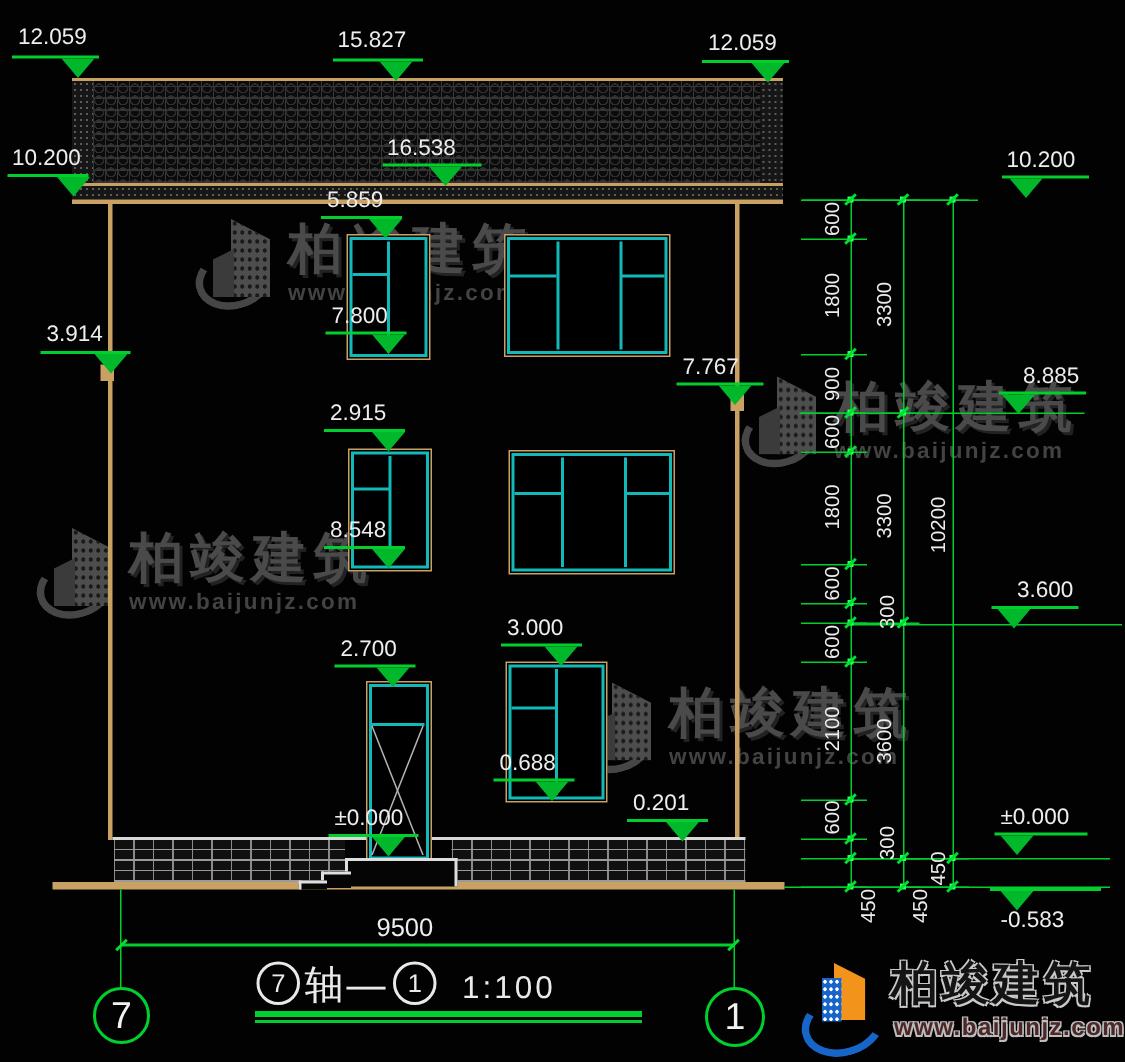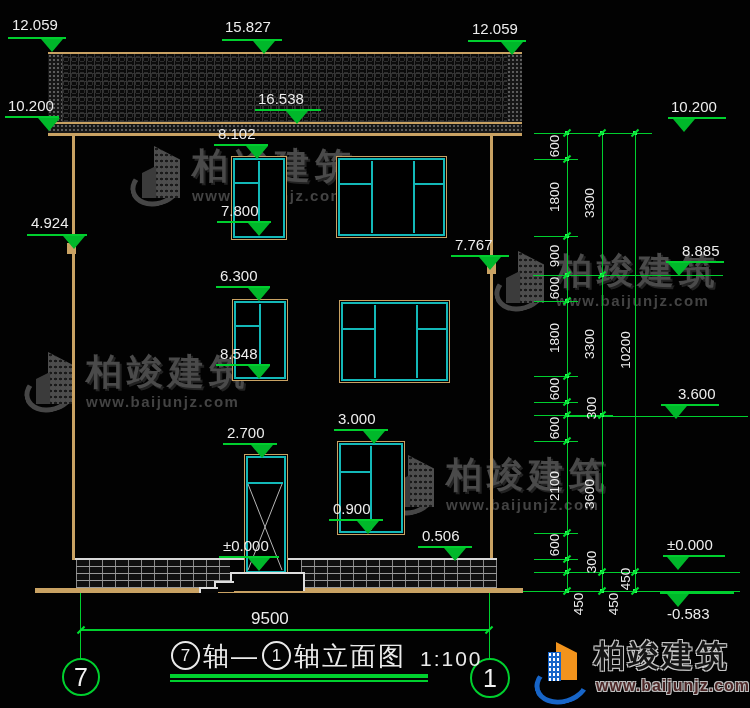--- a/index.html
+++ b/index.html
@@ -117,21 +117,20 @@
     <span>7</span>
   </div>
   <div class="axis-circle" style="left:470px;top:658px;width:36px;height:36px;">
     <span>1</span>
   </div>
 
   <div class="title-row">
     <span class="t-circle">7</span>
     <span class="t-text">轴—</span>
     <span class="t-circle">1</span>
-    <span class="t-text">轴立面图</span>
     <span class="t-scale">1:100</span>
   </div>
   <div class="abs" style="left:170px;top:674px;width:258px;height:4px;background:#00d02e;z-index:7;"></div>
   <div class="abs" style="left:170px;top:680px;width:258px;height:2px;background:#00d02e;z-index:7;"></div>
 
   <div class="logo-swoosh"></div>
   <div class="logo-bldg-o"></div>
   <div class="logo-bldg-b"></div>
   <div class="logo-text">柏竣建筑</div>
   <div class="logo-url">www.baijunjz.com</div>
@@ -147,54 +146,54 @@
     <div class="marker-tri" style="left: 501px; top: 42px;"></div>
     <div class="marker-label" style="left: 8px; top: 98px;">10.200</div>
     <div class="marker-bar" style="left: 5px; top: 116px; width: 54px;"></div>
     <div class="marker-tri" style="left: 38px; top: 118px;"></div>
     <div class="marker-label" style="left: 258px; top: 91px;">16.538</div>
     <div class="marker-bar" style="left: 255px; top: 109px; width: 66px;"></div>
     <div class="marker-tri" style="left: 286px; top: 111px;"></div>
     <div class="marker-label" style="left: 671px; top: 99px;">10.200</div>
     <div class="marker-bar" style="left: 668px; top: 117px; width: 58px;"></div>
     <div class="marker-tri" style="left: 673px; top: 119px;"></div>
-    <div class="marker-label" style="left: 218px; top: 126px;">8.102</div>
+    <div class="marker-label" style="left: 218px; top: 126px;">5.859</div>
     <div class="marker-bar" style="left: 214px; top: 144px; width: 54px;"></div>
     <div class="marker-tri" style="left: 246px; top: 146px;"></div>
     <div class="marker-label" style="left: 221px; top: 203px;">7.800</div>
     <div class="marker-bar" style="left: 217px; top: 221px; width: 54px;"></div>
     <div class="marker-tri" style="left: 248px; top: 223px;"></div>
-    <div class="marker-label" style="left: 31px; top: 215px;">4.924</div>
+    <div class="marker-label" style="left: 31px; top: 215px;">3.914</div>
     <div class="marker-bar" style="left: 27px; top: 234px; width: 60px;"></div>
     <div class="marker-tri" style="left: 63px; top: 236px;"></div>
     <div class="marker-label" style="left: 455px; top: 237px;">7.767</div>
     <div class="marker-bar" style="left: 451px; top: 255px; width: 58px;"></div>
     <div class="marker-tri" style="left: 479px; top: 257px;"></div>
     <div class="marker-label" style="left: 682px; top: 243px;">8.885</div>
     <div class="marker-bar" style="left: 666px; top: 261px; width: 58px;"></div>
     <div class="marker-tri" style="left: 668px; top: 263px;"></div>
-    <div class="marker-label" style="left: 220px; top: 268px;">6.300</div>
+    <div class="marker-label" style="left: 220px; top: 268px;">2.915</div>
     <div class="marker-bar" style="left: 216px; top: 286px; width: 54px;"></div>
     <div class="marker-tri" style="left: 248px; top: 288px;"></div>
     <div class="marker-label" style="left: 220px; top: 346px;">8.548</div>
     <div class="marker-bar" style="left: 216px; top: 364px; width: 54px;"></div>
     <div class="marker-tri" style="left: 248px; top: 366px;"></div>
     <div class="marker-label" style="left: 678px; top: 386px;">3.600</div>
     <div class="marker-bar" style="left: 661px; top: 404px; width: 58px;"></div>
     <div class="marker-tri" style="left: 665px; top: 406px;"></div>
     <div class="marker-label" style="left: 338px; top: 411px;">3.000</div>
     <div class="marker-bar" style="left: 334px; top: 429px; width: 54px;"></div>
     <div class="marker-tri" style="left: 363px; top: 431px;"></div>
     <div class="marker-label" style="left: 227px; top: 425px;">2.700</div>
     <div class="marker-bar" style="left: 223px; top: 443px; width: 54px;"></div>
     <div class="marker-tri" style="left: 251px; top: 445px;"></div>
-    <div class="marker-label" style="left: 333px; top: 501px;">0.900</div>
+    <div class="marker-label" style="left: 333px; top: 501px;">0.688</div>
     <div class="marker-bar" style="left: 329px; top: 519px; width: 54px;"></div>
     <div class="marker-tri" style="left: 357px; top: 521px;"></div>
-    <div class="marker-label" style="left: 422px; top: 528px;">0.506</div>
+    <div class="marker-label" style="left: 422px; top: 528px;">0.201</div>
     <div class="marker-bar" style="left: 418px; top: 546px; width: 54px;"></div>
     <div class="marker-tri" style="left: 444px; top: 548px;"></div>
     <div class="marker-label" style="left: 223px; top: 538px;">±0.000</div>
     <div class="marker-bar" style="left: 219px; top: 556px; width: 60px;"></div>
     <div class="marker-tri" style="left: 248px; top: 558px;"></div>
     <div class="marker-label" style="left: 667px; top: 537px;">±0.000</div>
     <div class="marker-bar" style="left: 663px; top: 555px; width: 62px;"></div>
     <div class="marker-tri" style="left: 667px; top: 557px;"></div>
     <div class="marker-label" style="left: 667px; top: 606px;">-0.583</div>
     <div class="marker-bar" style="left: 660px; top: 592px; width: 74px;"></div>

